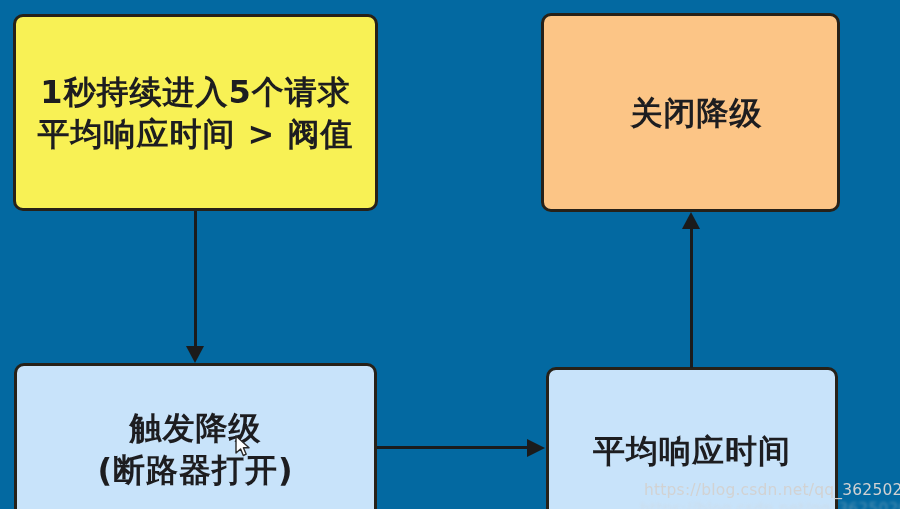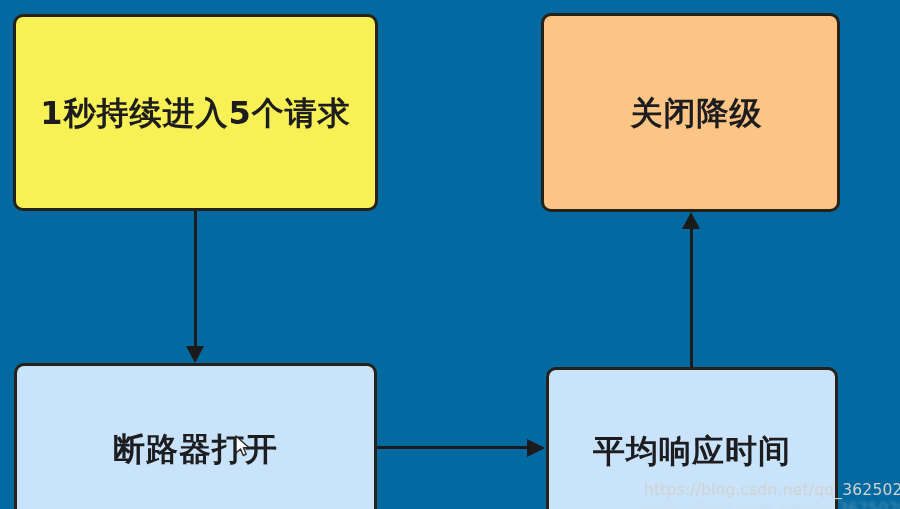--- a/index.html
+++ b/index.html
@@ -72,28 +72,30 @@
   }
   #mouse-cursor { position: absolute; left: 233px; top: 434px; }
 </style>
 </head>
 <body>
 
 <div id="stage">
 
   <div class="node" id="node-condition">
     <span>1秒持续进入5个请求</span>
+    <span>平均响应时间 &gt; 阀值</span>
   </div>
 
   <div class="node" id="node-close">
     <span>关闭降级</span>
   </div>
 
   <div class="node" id="node-trigger">
-    <span>断路器打开</span>
+    <span>触发降级</span>
+    <span>(断路器打开)</span>
   </div>
 
   <div class="node" id="node-window">
     <span>平均响应时间</span>
   </div>
 
   <div class="edge-line" id="edge-down-line"></div>
   <div class="edge-head" id="edge-down-head"></div>
 
   <div class="edge-line" id="edge-right-line"></div>

